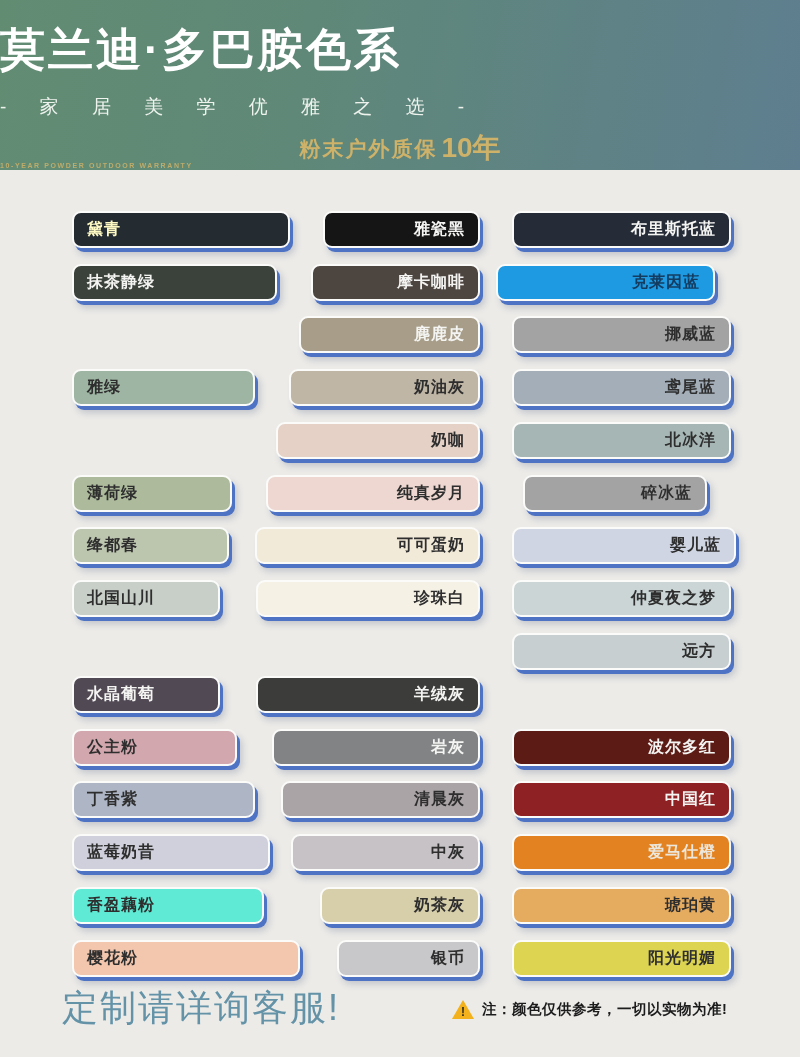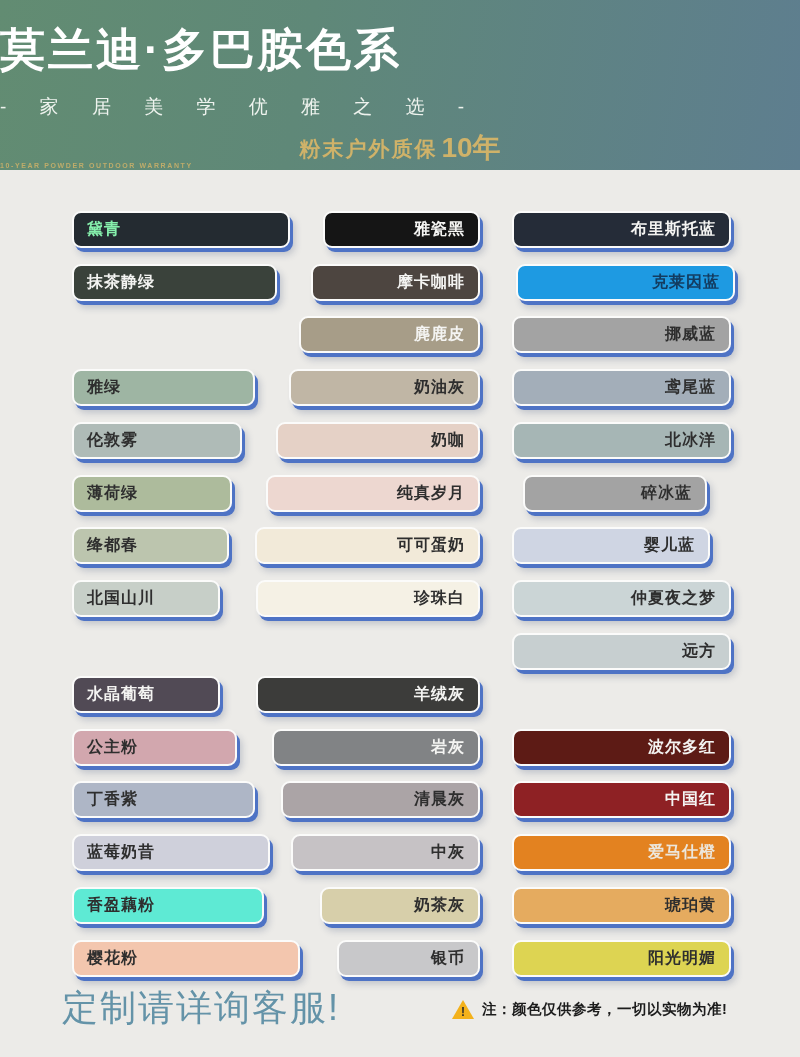--- a/index.html
+++ b/index.html
@@ -74,31 +74,28 @@
   </div>
 
   <div class="footer-cta">定制请详询客服!</div>
 
   <div class="footer-note">
     <span class="warn-triangle">!</span>
     <span class="note-text">注：颜色仅供参考，一切以实物为准!</span>
   </div>
 
 <div class="swatch" style="top: 211px; left: 72px; width: 218px; background: rgb(36, 43, 49);">
-      <span class="swatch-label" style="color: #86efac;">黛青</span>
+      <span class="swatch-label" style="color: #fef9c3;">黛青</span>
     </div>
     <div class="swatch" style="top: 263.7px; left: 72px; width: 205px; background: rgb(58, 66, 59);">
       <span class="swatch-label" style="color: rgb(244, 244, 242);">抹茶静绿</span>
     </div>
     <div class="swatch" style="top: 369.1px; left: 72px; width: 183px; background: rgb(158, 181, 163);">
       <span class="swatch-label" style="color: rgb(46, 46, 46);">雅绿</span>
     </div>
-    <div class="swatch" style="top: 421.8px; left: 72px; width: 170px; background: rgb(175, 187, 183);">
-      <span class="swatch-label" style="color: rgb(46, 46, 46);">伦敦雾</span>
-    </div>
     <div class="swatch" style="top: 474.5px; left: 72px; width: 160px; background: rgb(173, 187, 156);">
       <span class="swatch-label" style="color: rgb(46, 46, 46);">薄荷绿</span>
     </div>
     <div class="swatch" style="top: 527.2px; left: 72px; width: 157px; background: rgb(188, 197, 174);">
       <span class="swatch-label" style="color: rgb(46, 46, 46);">绛都春</span>
     </div>
     <div class="swatch" style="top: 579.9px; left: 72px; width: 148px; background: rgb(199, 207, 200);">
       <span class="swatch-label" style="color: rgb(46, 46, 46);">北国山川</span>
     </div>
     <div class="swatch" style="top: 676px; left: 72px; width: 148px; background: rgb(81, 74, 85);">
@@ -157,36 +154,36 @@
     </div>
     <div class="swatch align-right" style="top: 886.8px; left: 320px; width: 160px; background: rgb(215, 207, 170);">
       <span class="swatch-label" style="color: rgb(46, 46, 46);">奶茶灰</span>
     </div>
     <div class="swatch align-right" style="top: 939.5px; left: 337px; width: 143px; background: rgb(200, 200, 202);">
       <span class="swatch-label" style="color: rgb(46, 46, 46);">银币</span>
     </div>
     <div class="swatch align-right" style="top: 211px; left: 512px; width: 219px; background: rgb(37, 44, 56);">
       <span class="swatch-label" style="color: rgb(244, 244, 242);">布里斯托蓝</span>
     </div>
-    <div class="swatch align-right" style="top: 263.7px; left: 516px; width: 219px; background: rgb(30, 154, 226);">
+    <div class="swatch align-right" style="top: 263.7px; left: 496px; width: 219px; background: rgb(30, 154, 226);">
       <span class="swatch-label" style="color: rgb(19, 60, 96);">克莱因蓝</span>
     </div>
     <div class="swatch align-right" style="top: 316.4px; left: 512px; width: 219px; background: #a3a3a3;">
       <span class="swatch-label" style="color: rgb(46, 46, 46);">挪威蓝</span>
     </div>
     <div class="swatch align-right" style="top: 369.1px; left: 512px; width: 219px; background: rgb(163, 174, 185);">
       <span class="swatch-label" style="color: rgb(46, 46, 46);">鸢尾蓝</span>
     </div>
     <div class="swatch align-right" style="top: 421.8px; left: 512px; width: 219px; background: rgb(166, 182, 181);">
       <span class="swatch-label" style="color: rgb(46, 46, 46);">北冰洋</span>
     </div>
     <div class="swatch align-right" style="top: 474.5px; left: 512px; width: 184px; background: #a3a3a3; margin-left: 11px;">
       <span class="swatch-label" style="color: rgb(46, 46, 46);">碎冰蓝</span>
     </div>
-    <div class="swatch align-right" style="top: 527.2px; left: 512px; width: 198px; background: rgb(207, 213, 227);">
+    <div class="swatch align-right" style="top: 527.2px; left: 512px; width: 224px; background: rgb(207, 213, 227);">
       <span class="swatch-label" style="color: rgb(46, 46, 46);">婴儿蓝</span>
     </div>
     <div class="swatch align-right" style="top: 579.9px; left: 512px; width: 219px; background: rgb(203, 213, 214);">
       <span class="swatch-label" style="color: rgb(46, 46, 46);">仲夏夜之梦</span>
     </div>
     <div class="swatch align-right" style="top: 632.6px; left: 512px; width: 219px; background: rgb(199, 207, 208);">
       <span class="swatch-label" style="color: rgb(46, 46, 46);">远方</span>
     </div>
     <div class="swatch align-right" style="top: 728.7px; left: 512px; width: 219px; background: rgb(93, 27, 21);">
       <span class="swatch-label" style="color: rgb(244, 244, 242);">波尔多红</span>

